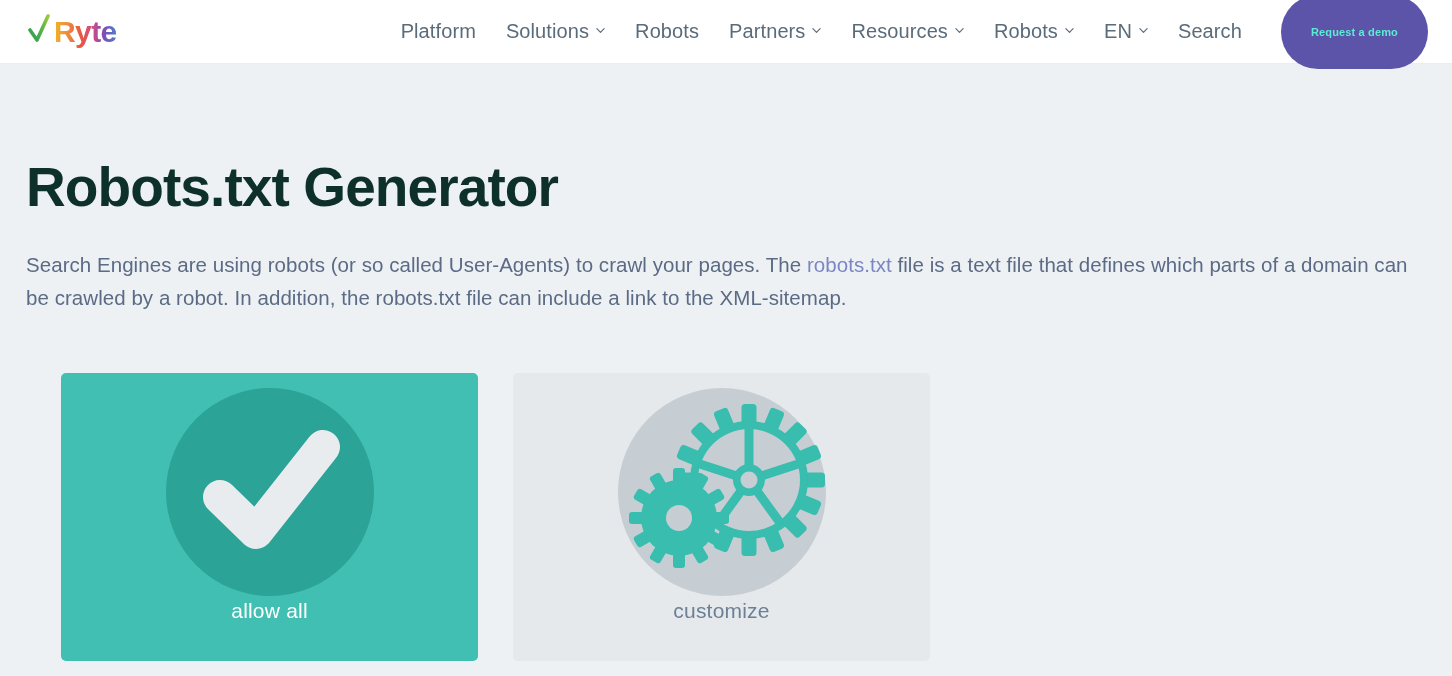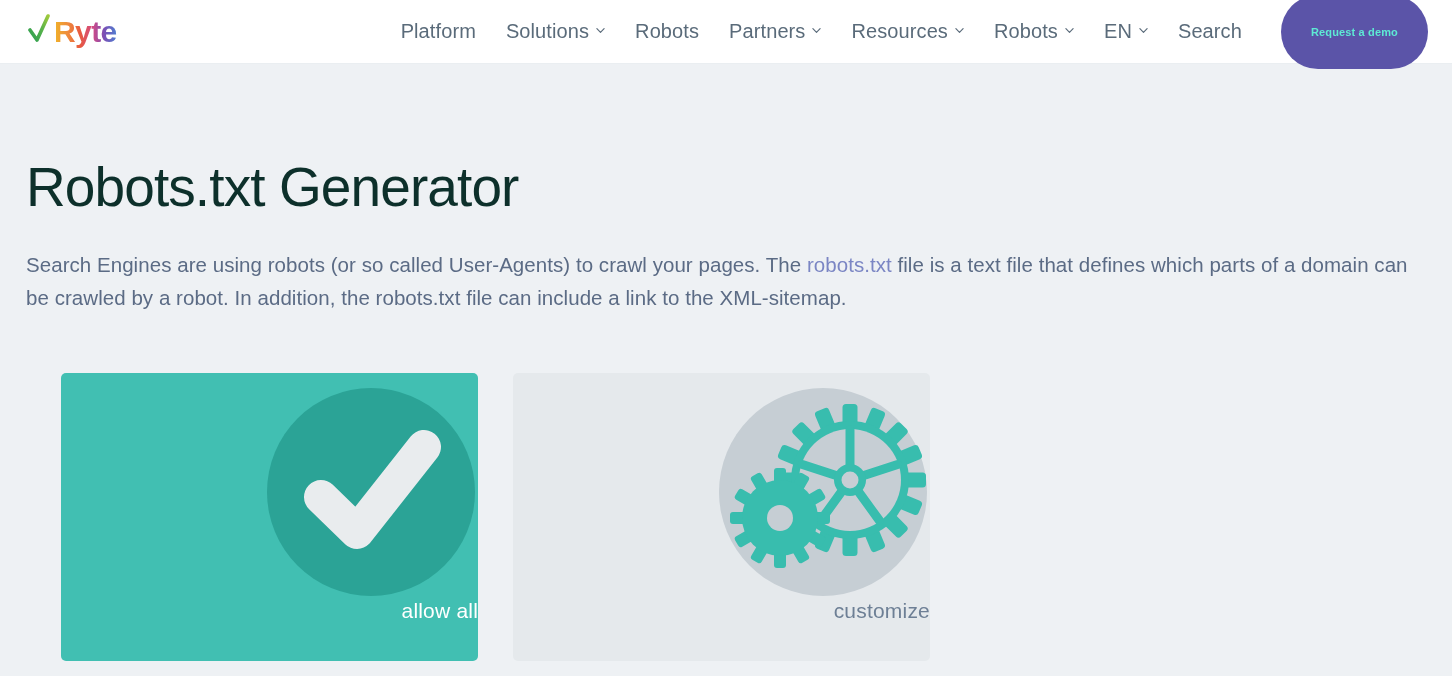--- a/index.html
+++ b/index.html
@@ -75,21 +75,21 @@
   }
 
   
   .main {
     padding: 0 26px;
     background: #eef1f4;
     height: calc(676px - 64px);
   }
   .page-title {
     font-size: 55px;
-    font-weight: normal;
+    font-weight: bold;
     color: #0d302b;
     letter-spacing: -0.9px;
     padding-top: 95px;
     line-height: 1.05;
   }
   .lead {
     margin-top: 31px;
     font-size: 20.5px;
     line-height: 1.63;
     color: #5b6b85;
@@ -107,21 +107,21 @@
     gap: 35px;
     margin-top: 58px;
     padding-left: 35px;
   }
   .card {
     width: 417px;
     height: 288px;
     border-radius: 5px;
     display: flex;
     flex-direction: column;
-    align-items: flex-end;
+    align-items: center;
     justify-content: flex-start;
     cursor: pointer;
     position: relative;
     overflow: hidden;
   }
   .card.selected { background: #41bfb2; }
   .card.plain    { background: #e5e9ec; }
   .card-art {
     margin-top: 12px;
     height: 214px;

